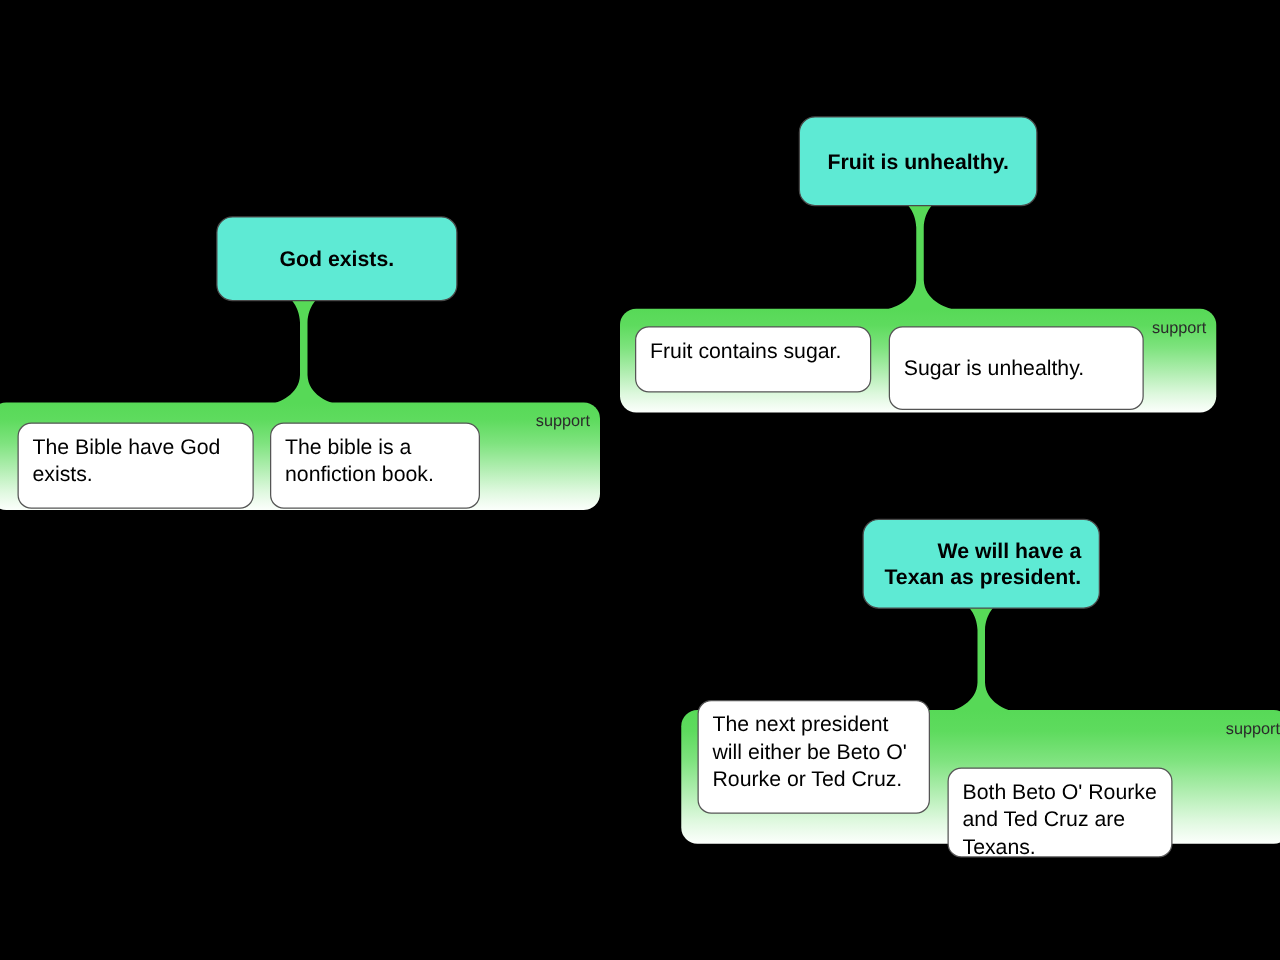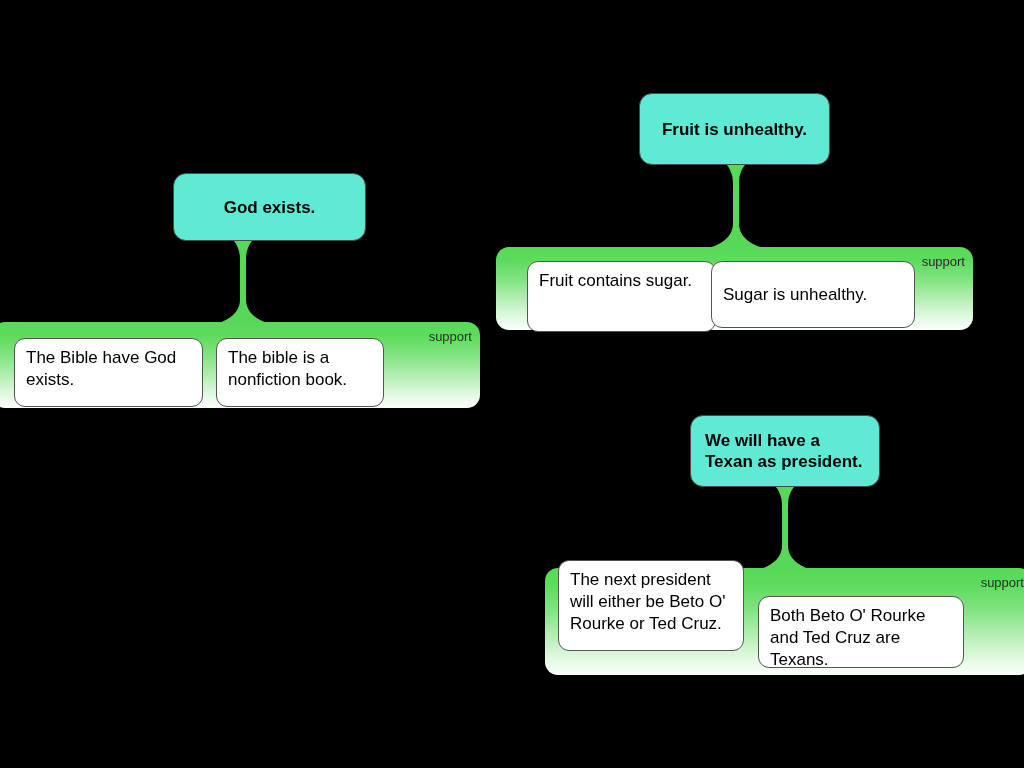--- a/index.html
+++ b/index.html
@@ -44,21 +44,21 @@
     z-index: 6;
     font-weight: bold;
   }
   .claim-box .claim-text {
     display: block;
     width: 100%;
     padding: 0 14px;
     white-space: pre-line;
   }
   .claim-box.center .claim-text { text-align: center; }
-  .claim-box.left .claim-text { text-align: left; }
+  .claim-box.left .claim-text { text-align: right; }
 
   
   .connector {
     position: absolute;
     z-index: 3;
   }
   .connector svg { display: block; }
 
   
   .support-panel {
@@ -152,21 +152,21 @@
       <svg width="56" height="90" viewBox="0 0 56 90">
         <path d="M16,0 C16,0 24.5,6 25,20 L25,62 C24.5,78 8,84 0,86 L0,90 L56,90 L56,86
                  C48,84 31.5,78 31,62 L31,20 C31.5,6 40,0 40,0 Z" fill="#57d957"></path>
       </svg>
     </div>
 
     <div class="support-panel" style="left:496px; top:247px; width:477px; height:83px;">
       <span class="panel-label">support</span>
     </div>
 
-    <div class="premise-box" style="left:508px; top:261px; width:189px; height:71px;margin-left:19px;">
+    <div class="premise-box" style="left:508px; top:261px; width:189px; height:53px;">
       <span class="premise-text">Fruit contains sugar.</span>
     </div>
 
     <div class="premise-box vcenter" style="left:711px; top:261px; width:204px; height:67px;">
       <span class="premise-text">Sugar is unhealthy.</span>
     </div>
   </div>
 
   <div class="cluster">
 
@@ -183,18 +183,18 @@
     </div>
 
     <div class="support-panel" style="left:545px; top:568px; width:487px; height:107px;">
       <span class="panel-label">support</span>
     </div>
 
     <div class="premise-box" style="left:558px; top:560px; width:186px; height:91px;">
       <span class="premise-text">The next president will either be Beto O' Rourke or Ted Cruz.</span>
     </div>
 
-    <div class="premise-box" style="left:758px; top:596px; width:206px; height:72px;justify-content:center;">
+    <div class="premise-box" style="left:758px; top:614px; width:180px; height:72px;justify-content:center;">
       <span class="premise-text">Both Beto O' Rourke and Ted Cruz are Texans.</span>
     </div>
   </div>
 
 </div>
 
 </body></html>

